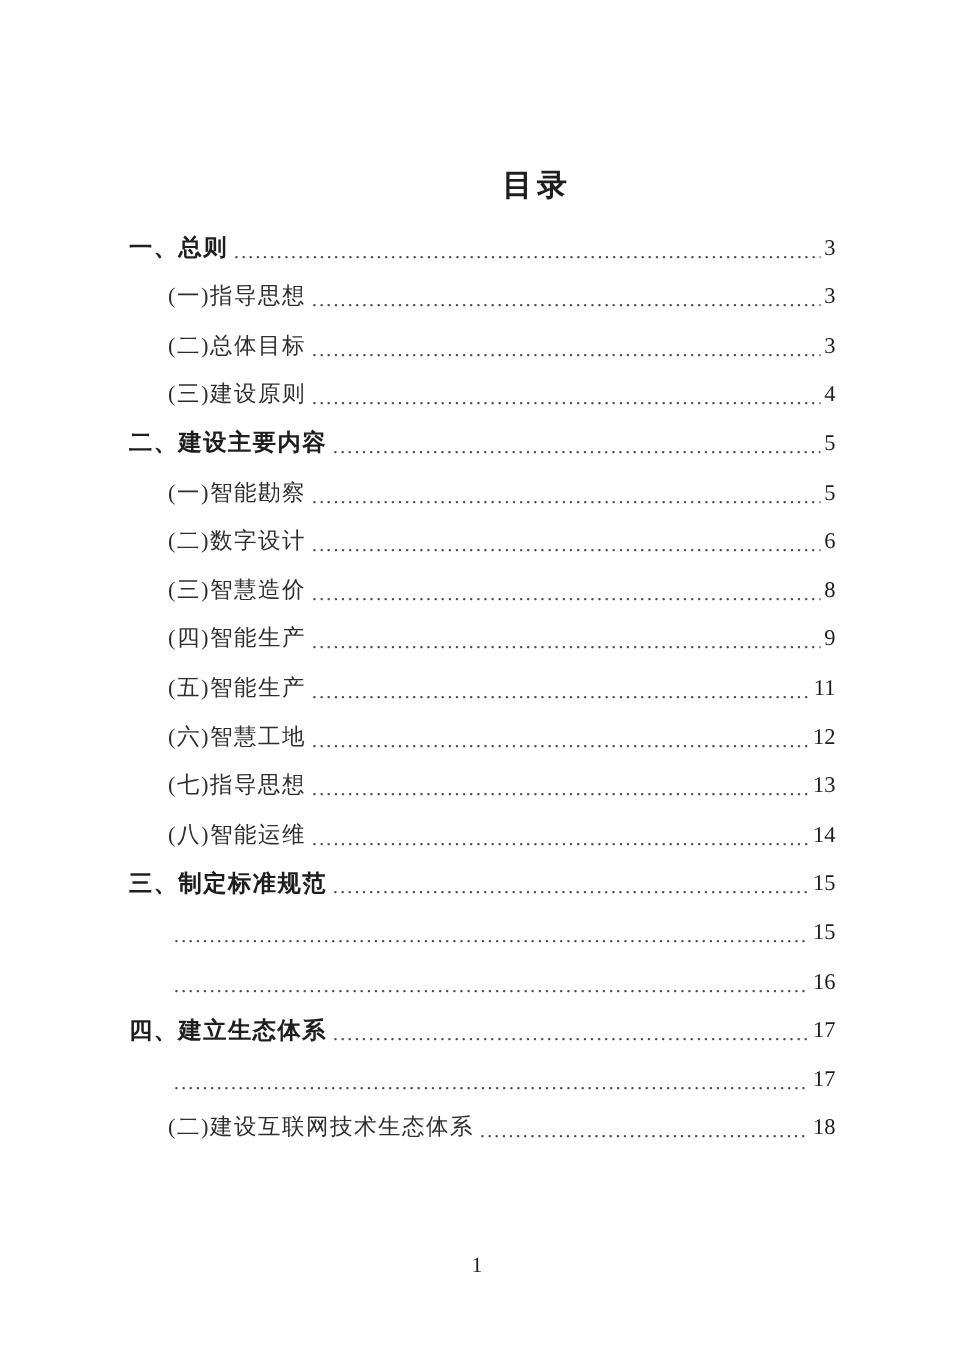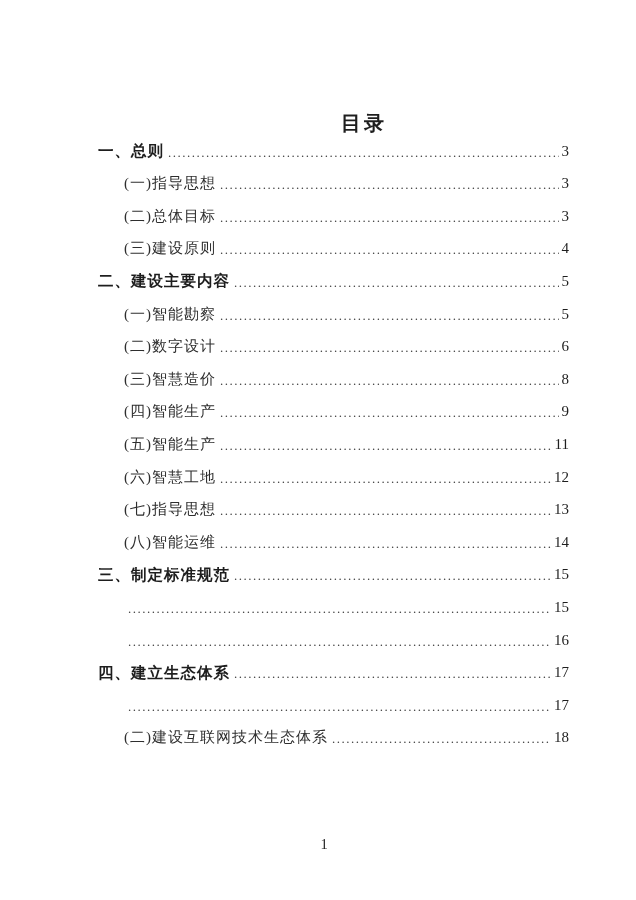--- a/index.html
+++ b/index.html
@@ -9,40 +9,39 @@
     height: 900px;
     position: relative;
     overflow: hidden;
     font-family: "Liberation Serif", "DejaVu Serif", serif;
     color: var(--text-primary, #1e1e1e);
   }
   .page {
     position: absolute;
     inset: 0;
     background: var(--background, #ffffff);
-    margin-left: 12px;
   }
   .toc-title {
     position: absolute;
     top: 110px;
     left: 0;
     width: 100%;
     text-align: center;
     font-size: 20px;
     font-weight: bold;
     letter-spacing: 3px;
     color: var(--text-primary, #1e1e1e);
   }
   .toc-title .title-inner {
     position: relative;
     left: 40px; 
   }
   .toc-list {
     position: absolute;
-    top: 132px;
+    top: 147px;
     left: 86px;
     width: 471px;
   }
   .toc-row {
     display: flex;
     align-items: flex-end;
     height: 32.6px;
     padding-bottom: 6px;
     cursor: pointer;
   }

